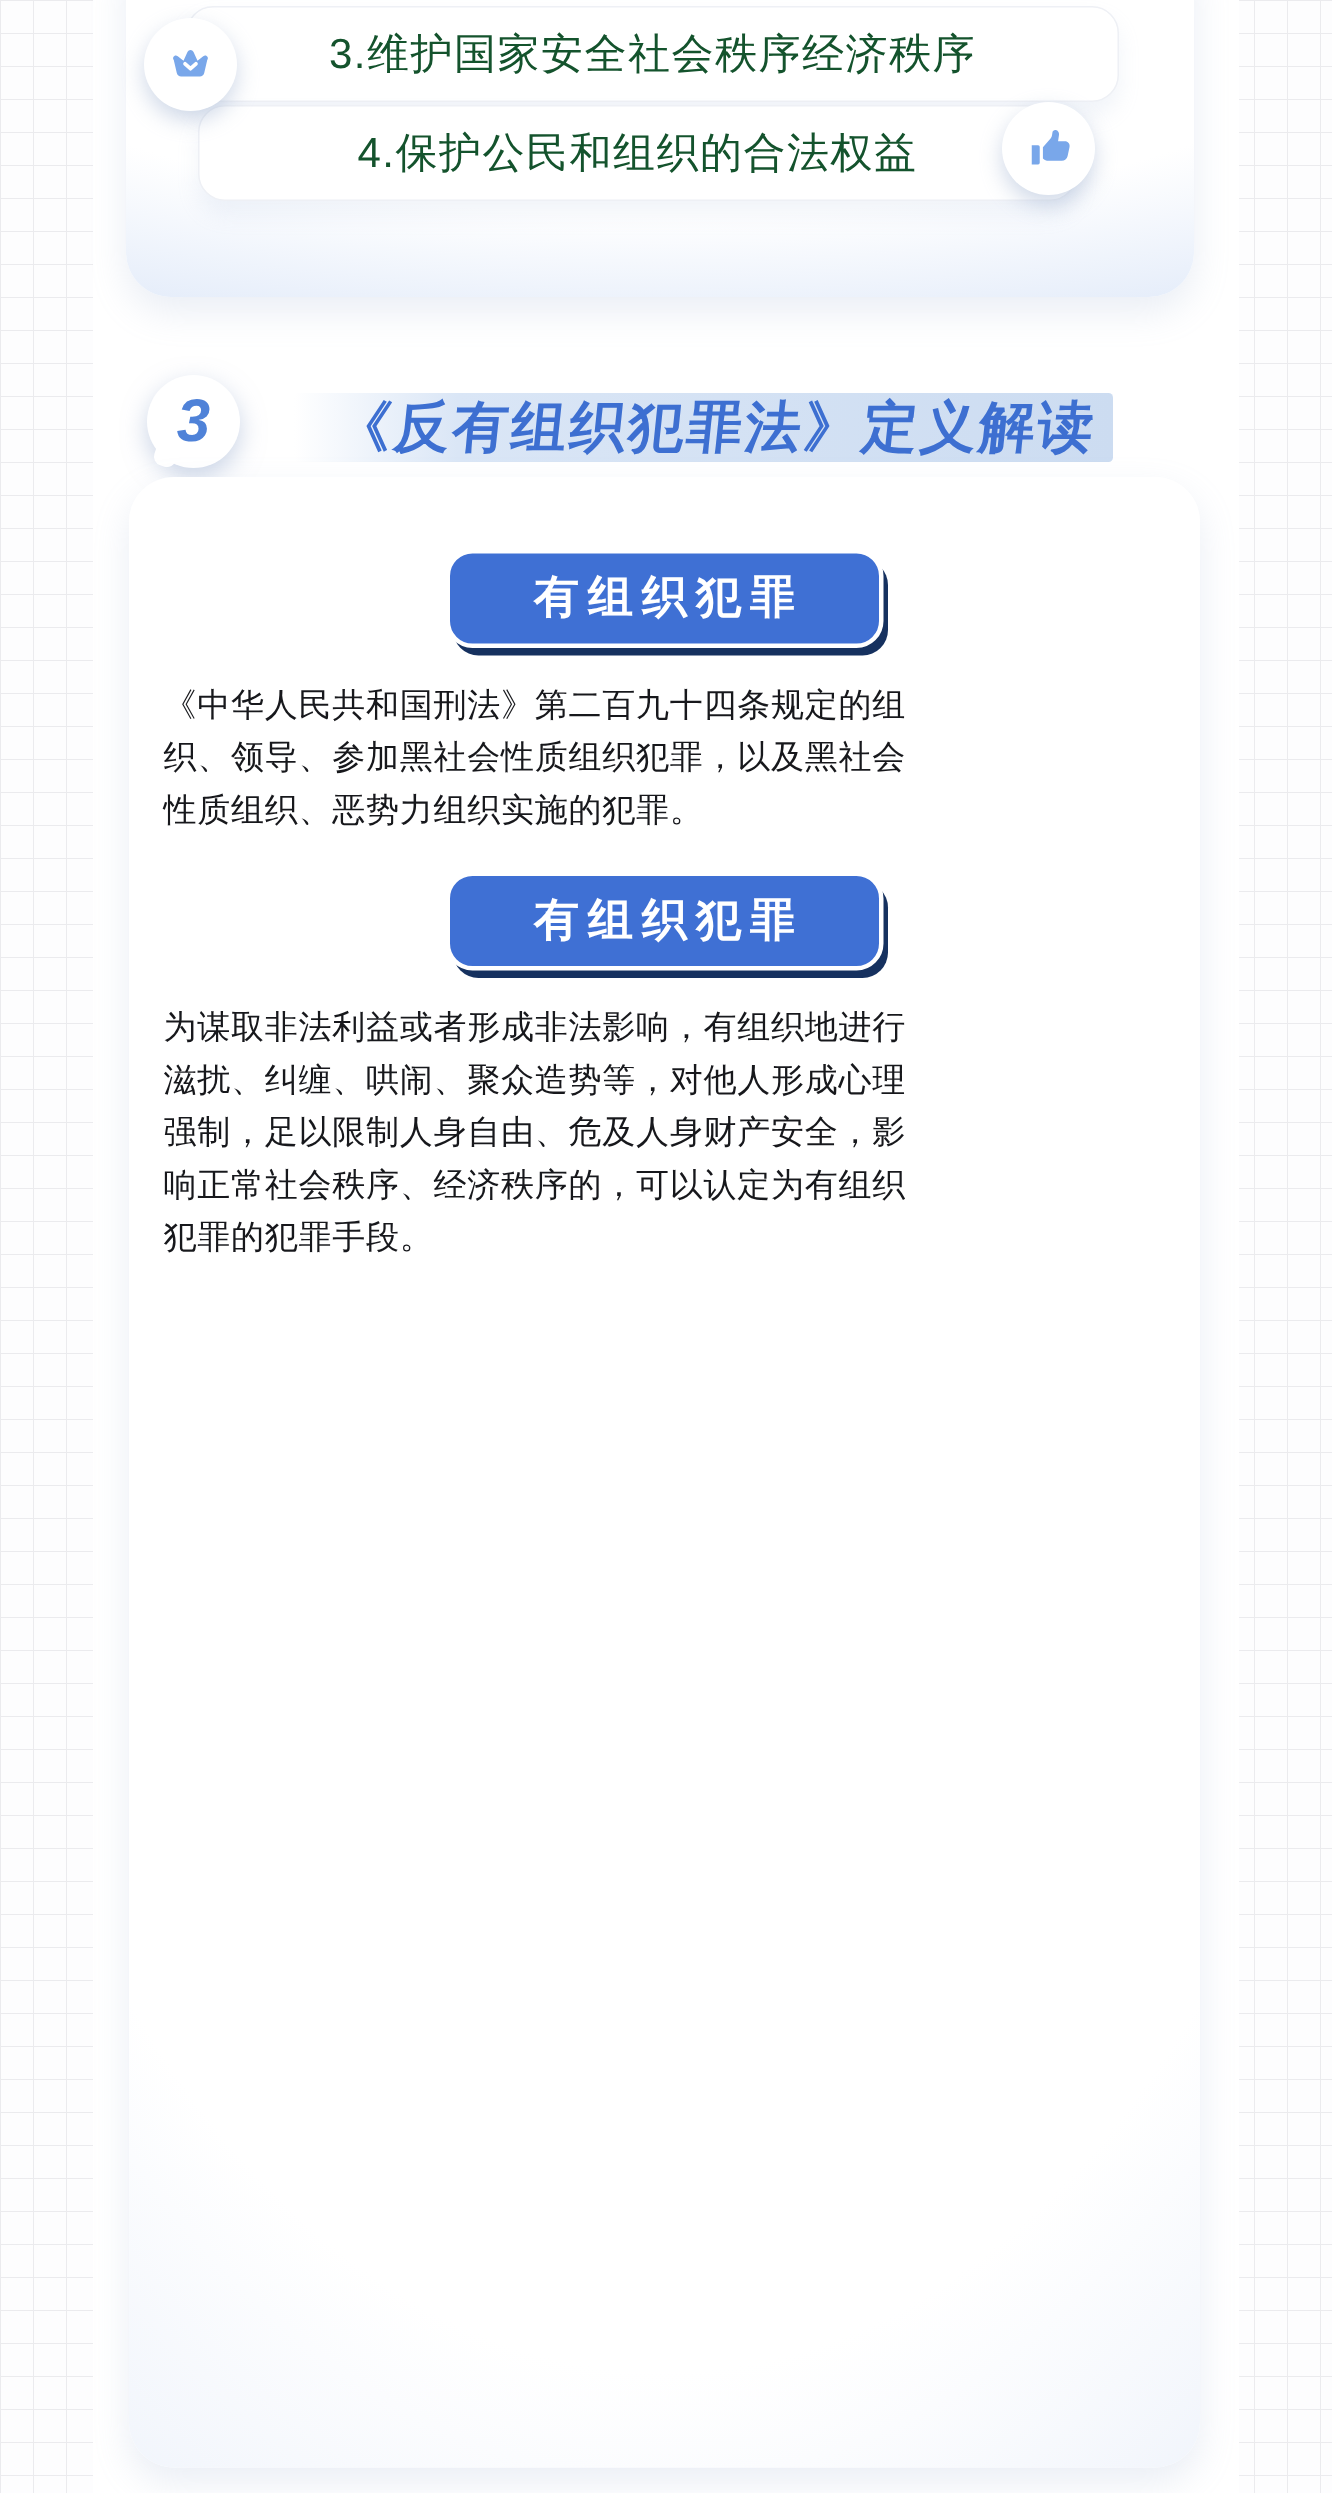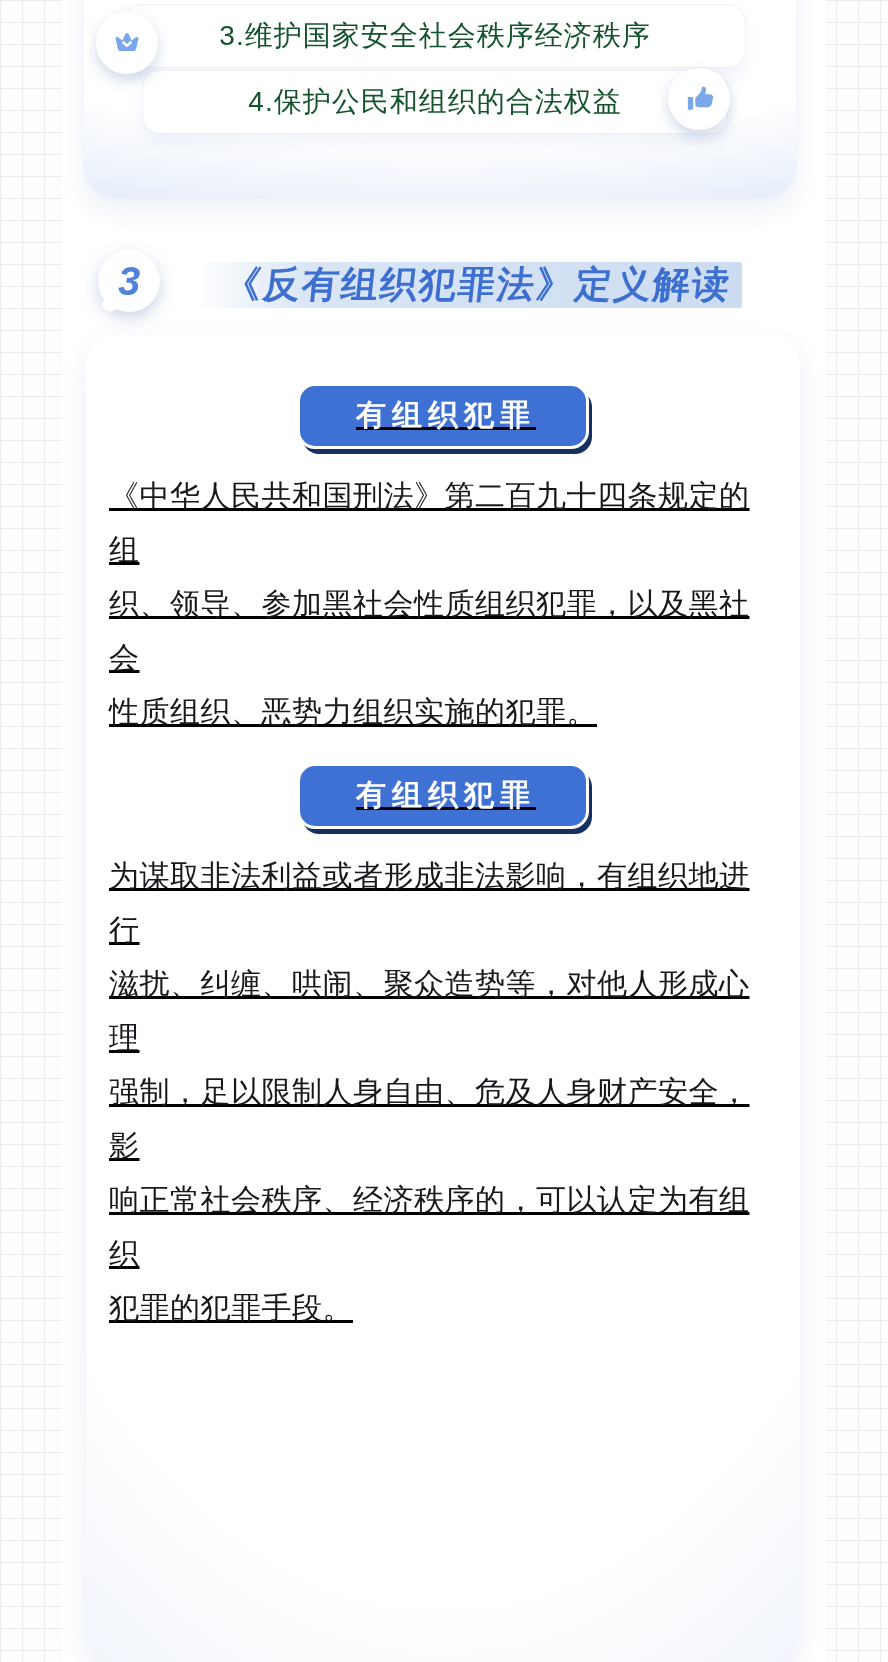--- a/index.html
+++ b/index.html
@@ -21,21 +21,21 @@
     background:radial-gradient(120% 95% at 50% 28%, #ffffff 52%, #dbe6f8 100%);
     box-shadow:0 10px 24px rgba(150,170,205,.20);
   }
   .row{
     position:absolute;height:64px;background:#fff;border:1px solid #eef0f5;border-radius:18px;
     display:flex;align-items:center;justify-content:center;
     font-size:28px;color:#14532d;letter-spacing:1px;font-weight:500;
     box-shadow:0 9px 14px rgba(170,185,215,.16);
   }
   .row1{left:40px;top:48px;width:622px;}
-  .row2{left:58px;top:114px;width:586px;justify-content:center;}
+  .row2{left:48px;top:114px;width:586px;justify-content:center;}
   .icon-circle{
     position:absolute;width:62px;height:62px;border-radius:50%;background:#fff;z-index:2;
     box-shadow:0 6px 14px rgba(150,170,205,.45);
     display:flex;align-items:center;justify-content:center;
   }
   .ic-crown{left:12px;top:56px;}
   .ic-thumb{left:584px;top:112px;}
 
   
   .header{position:absolute;left:0;top:248px;width:764px;height:72px;}
@@ -55,34 +55,34 @@
     background:linear-gradient(90deg, rgba(218,230,246,0) 0%, #dae6f6 20%, #ccdcf1 100%);
     display:flex;align-items:center;
   }
   .title{
     font-size:37px;font-weight:900;color:#3d6fd1;letter-spacing:2px;
     transform:skewX(-6deg);padding-left:28px;white-space:nowrap;
   }
 
   
   .main-card{
-    position:absolute;left:24px;top:335px;width:714px;height:1327px;border-radius:30px;
+    position:absolute;left:24px;top:318px;width:714px;height:1327px;border-radius:30px;
     background:radial-gradient(130% 110% at 50% 38%, #ffffff 52%, #d7e2f5 100%);
     box-shadow:0 10px 24px rgba(150,170,205,.20);
-    padding-top:24px;text-align:center;overflow:hidden;text-decoration:underline;
+    padding-top:24px;text-align:center;overflow:hidden;
   }
   .pill{
     display:block;width:292px;margin:24px auto 20px;padding:9px 0 10px;
     background:#3f70d4;border:3px solid #ffffff;border-radius:18px;
     box-shadow:4px 6px 0 -1px #16315f;
     color:#ffffff;font-size:30px;font-weight:900;letter-spacing:6px;text-indent:6px;
   }
   .para{
     white-space:pre-line;text-align:left;width:668px;margin:0 auto;
-    font-size:30px;line-height:54px;color:#17181c;letter-spacing:.5px;font-weight:500;
+    font-size:22px;line-height:35px;color:#17181c;letter-spacing:.5px;font-weight:500;
   }
 </style>
 </head>
 <body>
 
 <div class="panel">
 
   <section class="top-card">
     <span class="icon-circle ic-crown">
       <svg width="34" height="34" viewBox="0 0 32 32">

